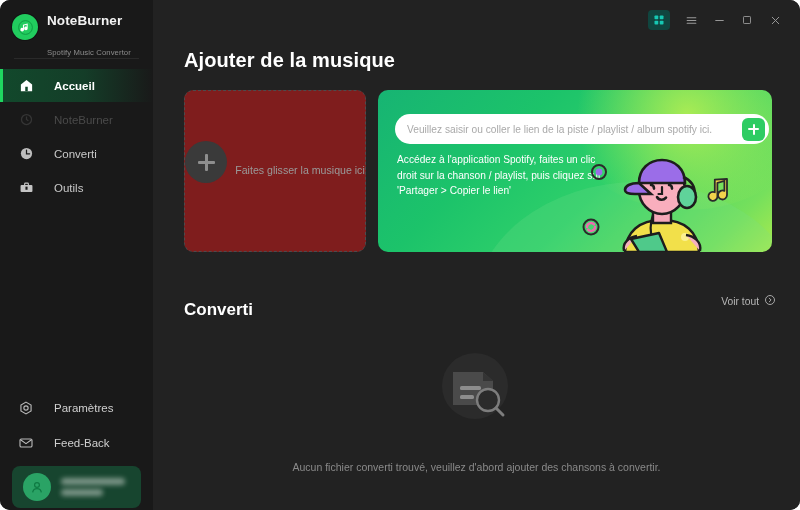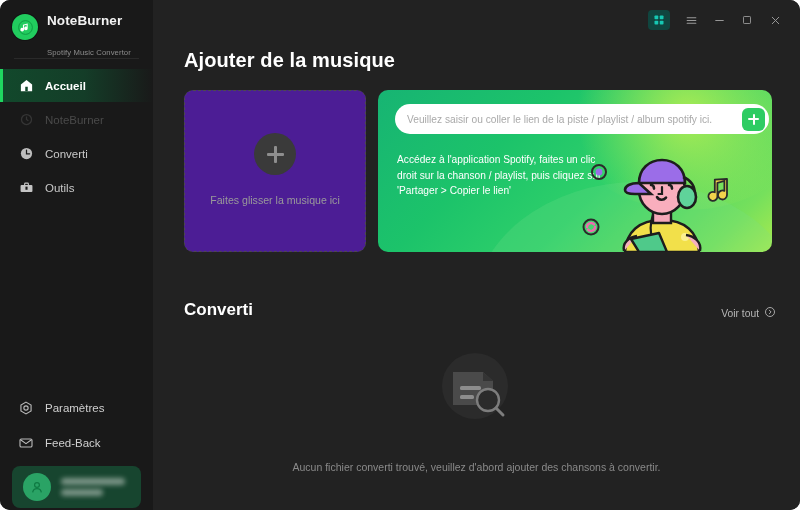--- a/index.html
+++ b/index.html
@@ -51,21 +51,21 @@
     margin: 8px 14px 0 14px;
     height: 1px;
     background: #2a2a2a;
   }
 
   .nav { margin-top: 10px; }
   .nav-item {
     position: relative;
     height: 33px;
     display: flex; align-items: center;
-    gap: 11px;
+    gap: 20px;
     padding-left: 18px;
     font-size: 11.5px;
     color: #c9c9c9;
     cursor: pointer;
     margin-bottom: 1px;
   }
   .nav-item .ico { width: 16px; height: 16px; flex: 0 0 16px; display:flex; align-items:center; justify-content:center; }
   .nav-item.active {
     background: linear-gradient(90deg, #12492c 0%, #143d28 55%, rgba(20,55,38,0) 100%);
     color: #ffffff;
@@ -140,23 +140,23 @@
     font-size: 20px; font-weight: bold; color: #ffffff;
     letter-spacing: .1px;
   }
 
   
   .dropzone {
     position: absolute; left: 31px; top: 90px;
     width: 182px; height: 162px;
     border: 1.3px dashed #4c4c4c;
     border-radius: 9px;
-    background: #4c1d95;
-    display:flex; flex-direction: column;
-    align-items:center; justify-content:center;
+    background: #7f1d1d;
+    display:flex; flex-direction: row;
+    align-items:center; justify-content:space-between;
     cursor: pointer;
   }
   .plus-circle {
     width: 42px; height: 42px; border-radius: 50%;
     background: #3a3a3a;
     display:flex; align-items:center; justify-content:center;
     margin-bottom: 18px;
   }
   .plus-circle::before, .plus-circle::after {
     content:""; position:absolute; background:#8e8e8e; border-radius:1px;
@@ -180,21 +180,21 @@
     position:absolute; right:-40px; top:-70px;
     width: 250px; height: 190px; border-radius:50%;
     background: radial-gradient(circle at 50% 50%, rgba(190,240,80,.85), rgba(120,225,90,0) 70%);
   }
   .gc-arc {
     position:absolute; left: 95px; top: 92px;
     width: 330px; height: 260px; border-radius: 50%;
     background: rgba(120,225,140,.22);
   }
   .search-wrap {
-    position: absolute; left: 17px; top: 14px;
+    position: absolute; left: 17px; top: 24px;
     width: 374px; height: 30px;
     background: #ffffff;
     border-radius: 15px;
     display: flex; align-items: center;
     padding: 0 4px 0 12px;
   }
   .search-input {
     flex: 1 1 auto;
     border: none; outline: none;
     background: transparent;
@@ -224,21 +224,21 @@
     font-weight: 500;
   }
   .illus { position:absolute; right: 10px; bottom: 0; width: 185px; height: 125px; }
 
   
   .sec-title {
     position: absolute; left: 31px; top: 300px;
     font-size: 17px; font-weight: bold; color: #ffffff;
   }
   .see-all {
-    position: absolute; right: 24px; top: 306px;
+    position: absolute; right: 24px; top: 294px;
     display:flex; align-items:center; gap: 5px;
     font-size: 10.3px; color: #b6b6b6;
     cursor: pointer;
   }
   .empty-illus {
     position: absolute; left: 50%; top: 348px;
     transform: translateX(-50%);
     width: 80px; height: 80px;
   }
   .empty-text {

